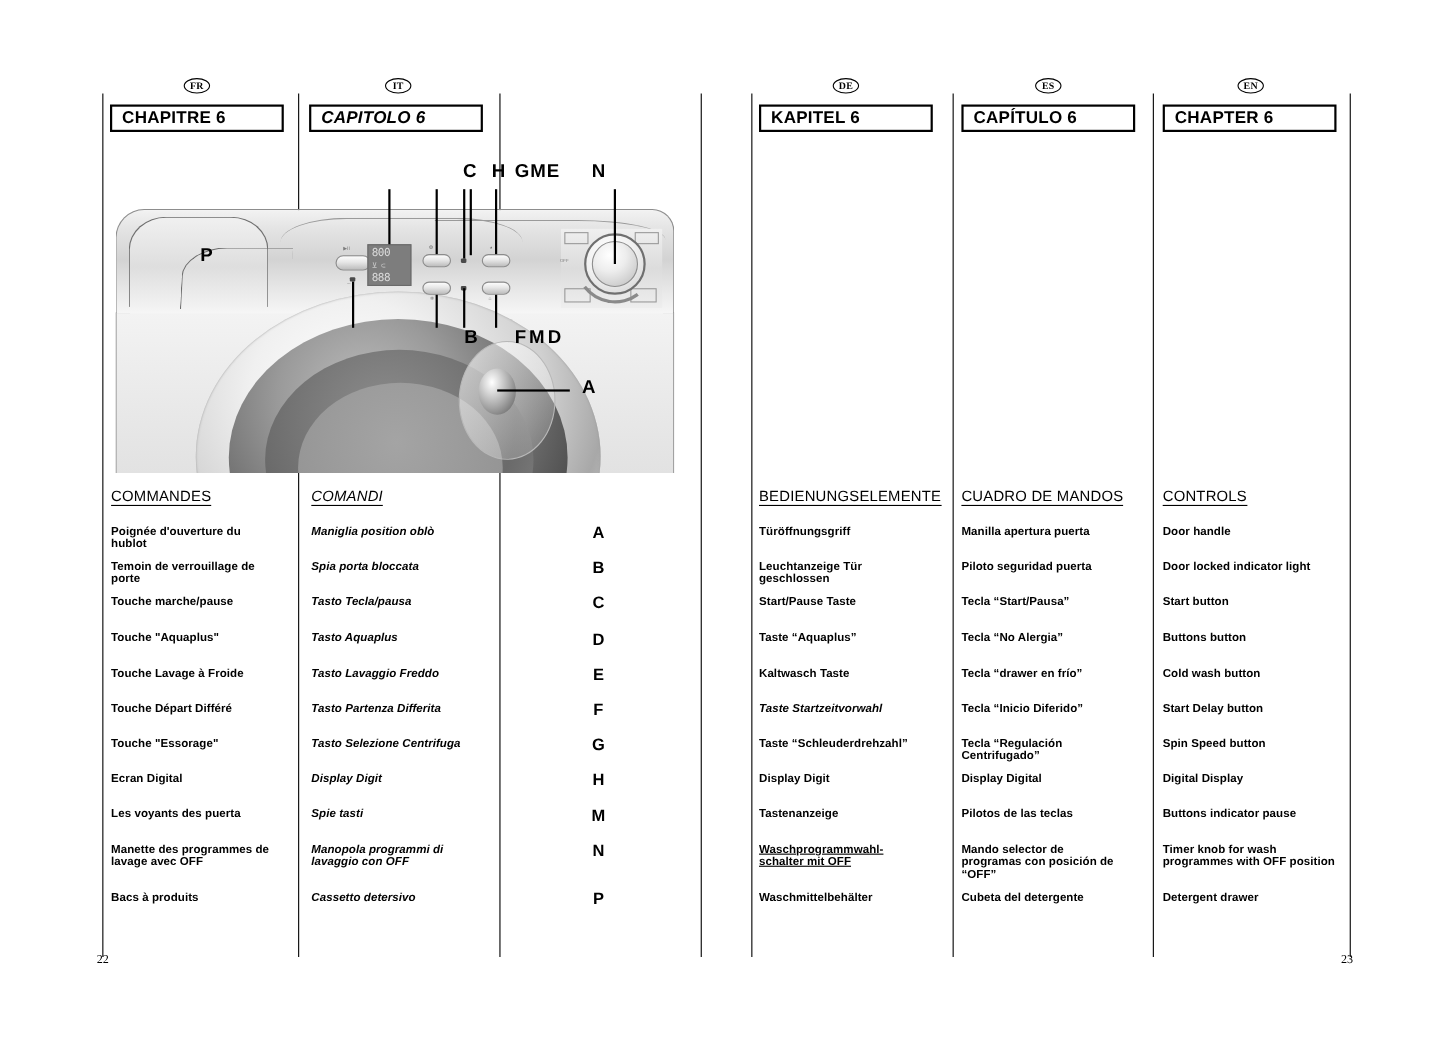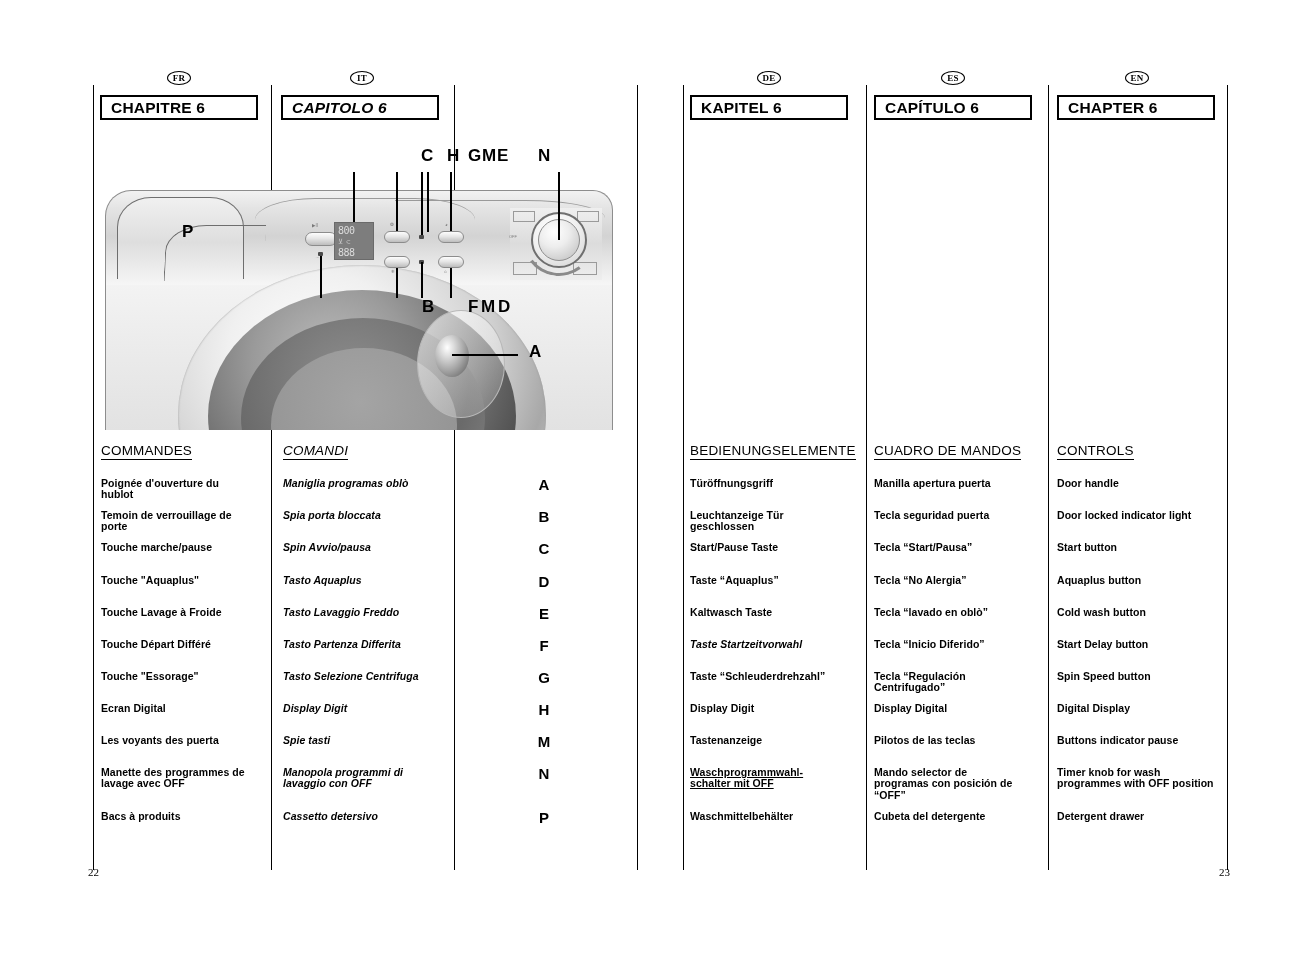--- a/index.html
+++ b/index.html
@@ -470,23 +470,23 @@
       <div class="list-item" style="top: 137px;">Touche Lavage à Froide</div>
       <div class="list-item" style="top: 169px;">Touche Départ Différé</div>
       <div class="list-item" style="top: 201px;">Touche "Essorage"</div>
       <div class="list-item" style="top: 233px;">Ecran Digital</div>
       <div class="list-item" style="top: 265px;">Les voyants des  puerta</div>
       <div class="list-item" style="top: 297px;">Manette des programmes de
 lavage avec OFF</div>
       <div class="list-item" style="top: 341px;">Bacs à produits</div>
     </div>
   <div id="col-it" class="list-col" style="left:283px;  width:166px;">
-      <div class="list-item italic" style="top: 8px;">Maniglia programas oblò</div>
+      <div class="list-item italic" style="top: 8px;">Maniglia position oblò</div>
       <div class="list-item italic" style="top: 40px;">Spia porta bloccata</div>
-      <div class="list-item italic" style="top: 72px;">Spin Avvio/pausa</div>
+      <div class="list-item italic" style="top: 72px;">Tasto Tecla/pausa</div>
       <div class="list-item italic" style="top: 105px;">Tasto Aquaplus</div>
       <div class="list-item italic" style="top: 137px;">Tasto Lavaggio Freddo</div>
       <div class="list-item italic" style="top: 169px;">Tasto Partenza Differita</div>
       <div class="list-item italic" style="top: 201px;">Tasto Selezione Centrifuga</div>
       <div class="list-item italic" style="top: 233px;">Display Digit</div>
       <div class="list-item italic" style="top: 265px;">Spie tasti</div>
       <div class="list-item italic" style="top: 297px;">Manopola programmi di
 lavaggio con OFF</div>
       <div class="list-item italic" style="top: 341px;">Cassetto detersivo</div>
     </div>
@@ -500,39 +500,39 @@
       <div class="list-item" style="top: 169px; font-style: italic;">Taste Startzeitvorwahl</div>
       <div class="list-item" style="top: 201px;">Taste “Schleuderdrehzahl”</div>
       <div class="list-item" style="top: 233px;">Display Digit</div>
       <div class="list-item" style="top: 265px;">Tastenanzeige</div>
       <div class="list-item" style="top: 297px; text-decoration: underline;">Waschprogrammwahl-
 schalter mit OFF</div>
       <div class="list-item" style="top: 341px;">Waschmittelbehälter</div>
     </div>
   <div id="col-es" class="list-col" style="left:874px;  width:170px;">
       <div class="list-item" style="top: 8px;">Manilla apertura puerta</div>
-      <div class="list-item" style="top: 40px;">Tecla seguridad puerta</div>
+      <div class="list-item" style="top: 40px;">Piloto seguridad puerta</div>
       <div class="list-item" style="top: 72px;">Tecla “Start/Pausa”</div>
       <div class="list-item" style="top: 105px;">Tecla “No Alergia”</div>
-      <div class="list-item" style="top: 137px;">Tecla “lavado en oblò”</div>
+      <div class="list-item" style="top: 137px;">Tecla “drawer en frío”</div>
       <div class="list-item" style="top: 169px;">Tecla “Inicio Diferido”</div>
       <div class="list-item" style="top: 201px;">Tecla “Regulación
 Centrifugado”</div>
       <div class="list-item" style="top: 233px;">Display Digital</div>
       <div class="list-item" style="top: 265px;">Pilotos de las teclas</div>
       <div class="list-item" style="top: 297px;">Mando selector de
 programas con posición de
 “OFF”</div>
       <div class="list-item" style="top: 341px;">Cubeta del detergente</div>
     </div>
   <div id="col-en" class="list-col" style="left:1057px; width:170px;">
       <div class="list-item" style="top: 8px;">Door handle</div>
       <div class="list-item" style="top: 40px;">Door locked indicator light</div>
       <div class="list-item" style="top: 72px;">Start button</div>
-      <div class="list-item" style="top: 105px;">Aquaplus button</div>
+      <div class="list-item" style="top: 105px;">Buttons button</div>
       <div class="list-item" style="top: 137px;">Cold wash button</div>
       <div class="list-item" style="top: 169px;">Start Delay button</div>
       <div class="list-item" style="top: 201px;">Spin Speed button</div>
       <div class="list-item" style="top: 233px;">Digital Display</div>
       <div class="list-item" style="top: 265px;">Buttons indicator pause</div>
       <div class="list-item" style="top: 297px;">Timer knob for wash
 programmes with OFF position</div>
       <div class="list-item" style="top: 341px;">Detergent drawer</div>
     </div>
 

